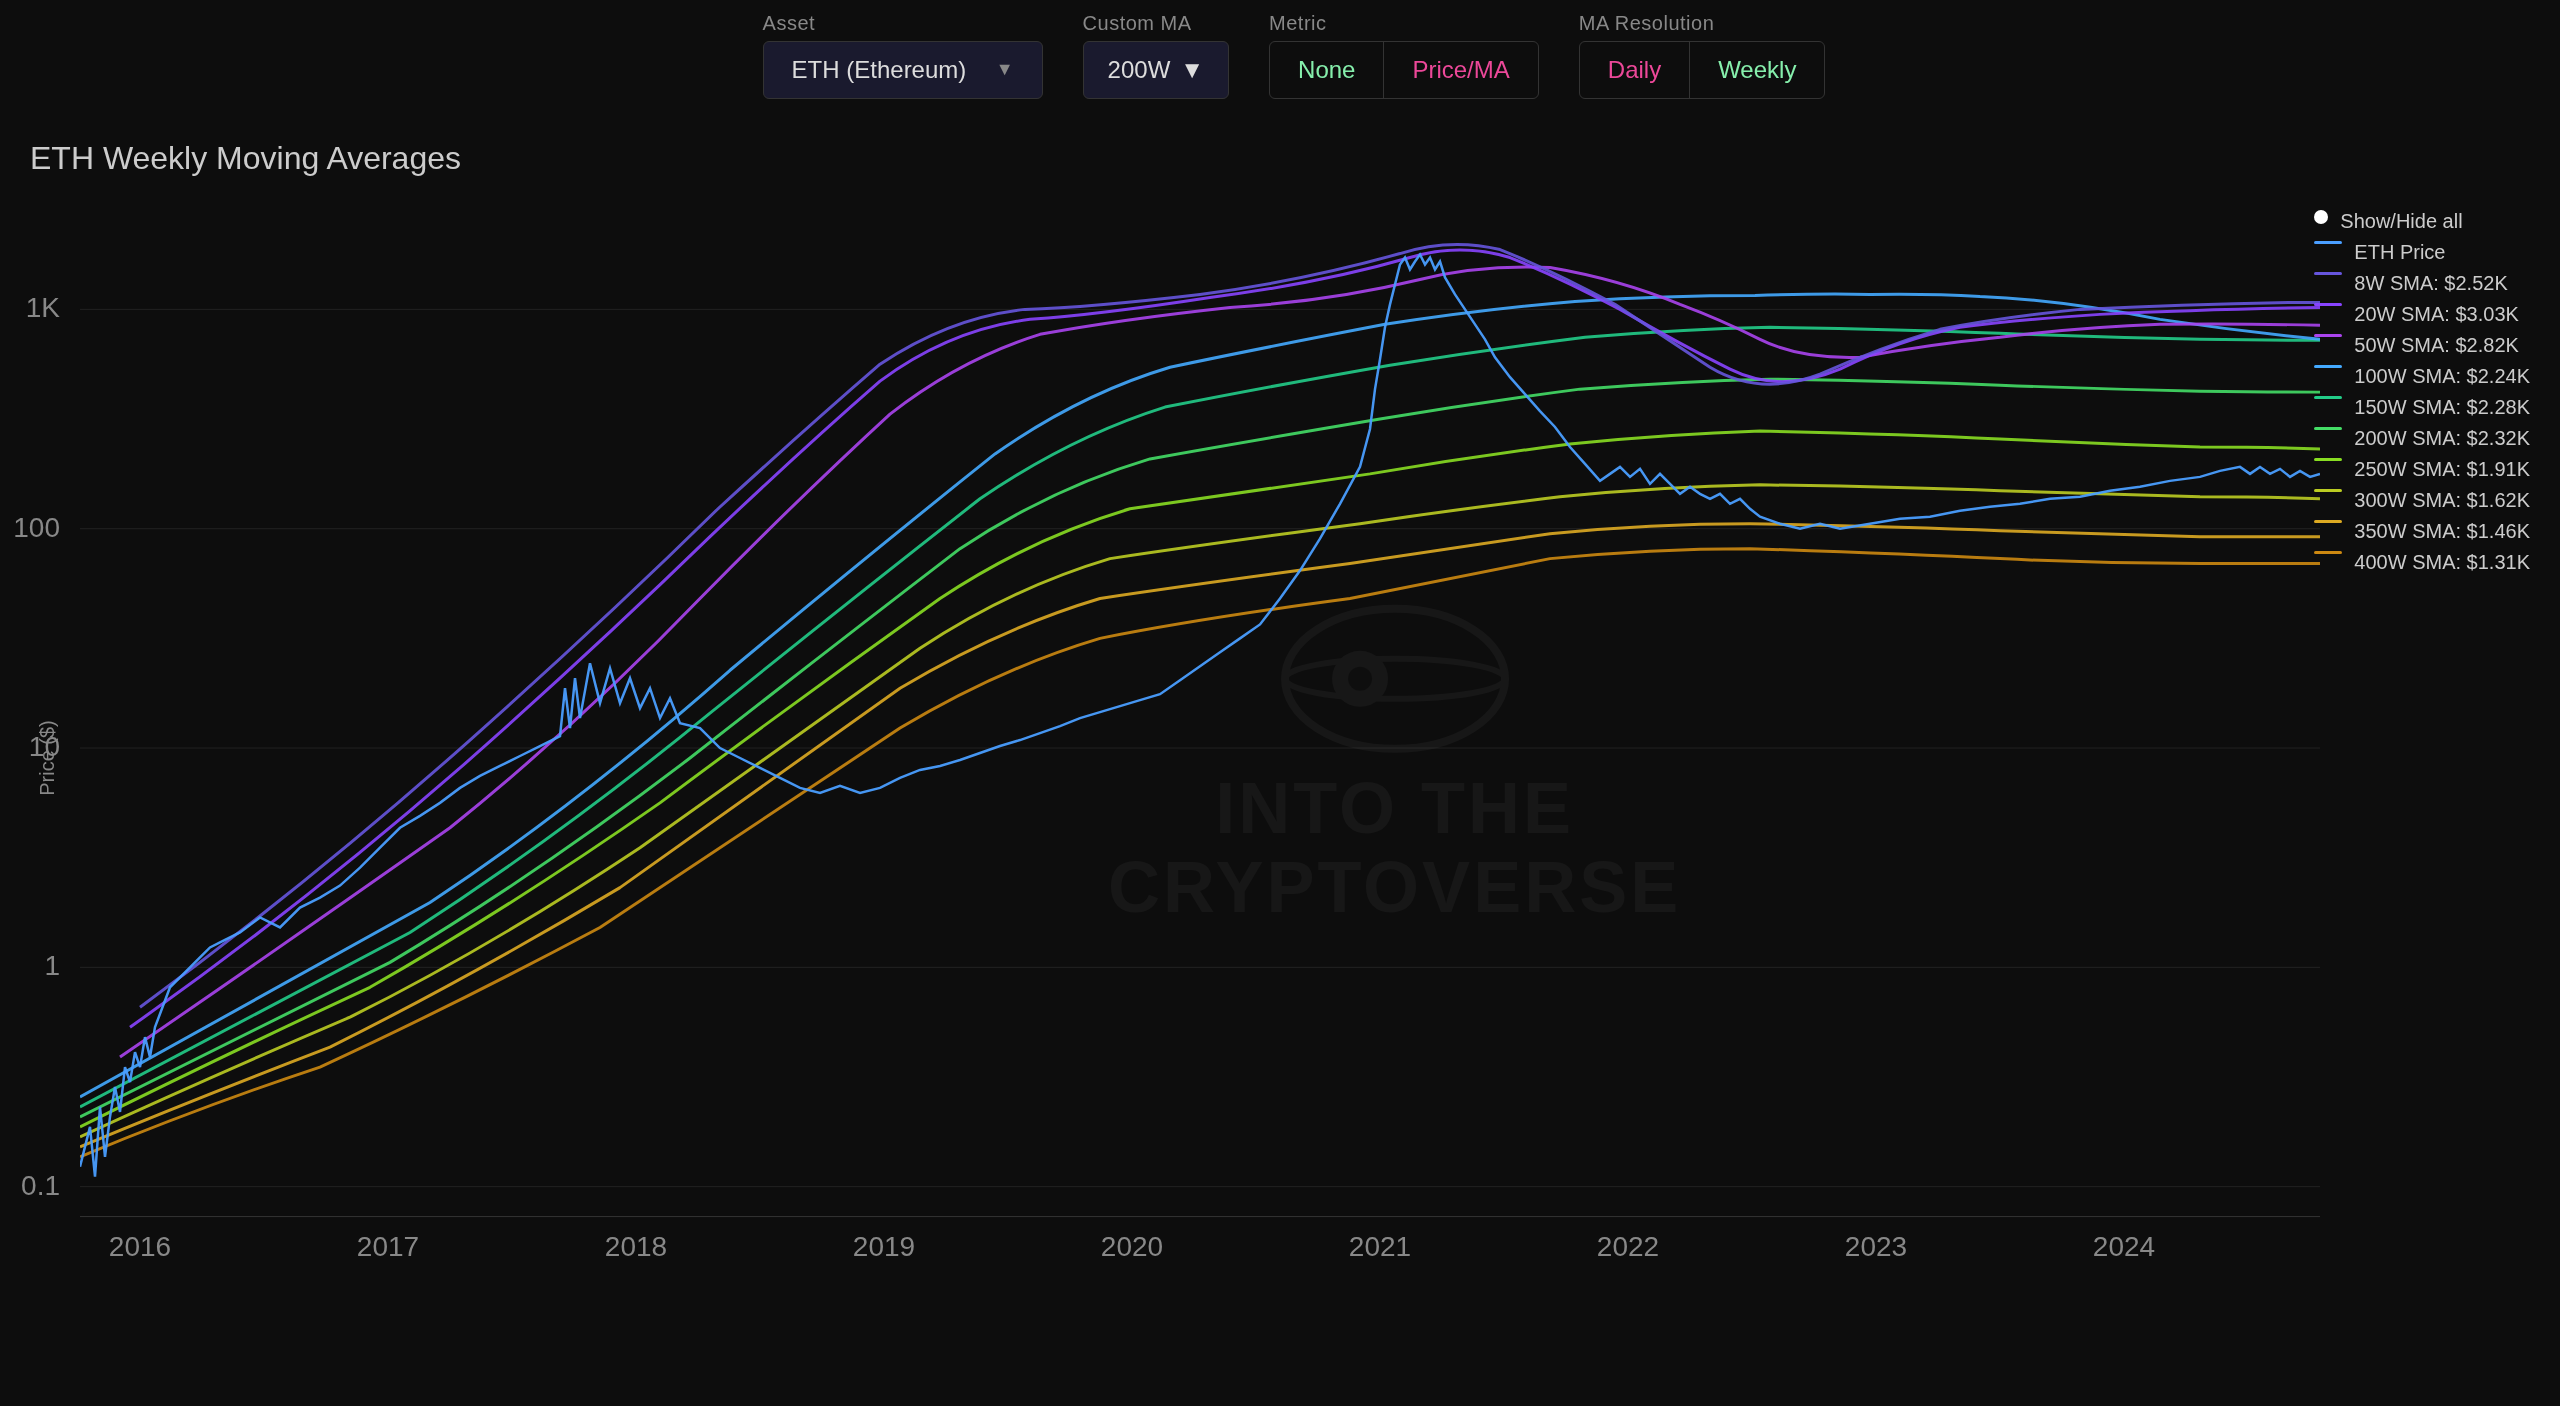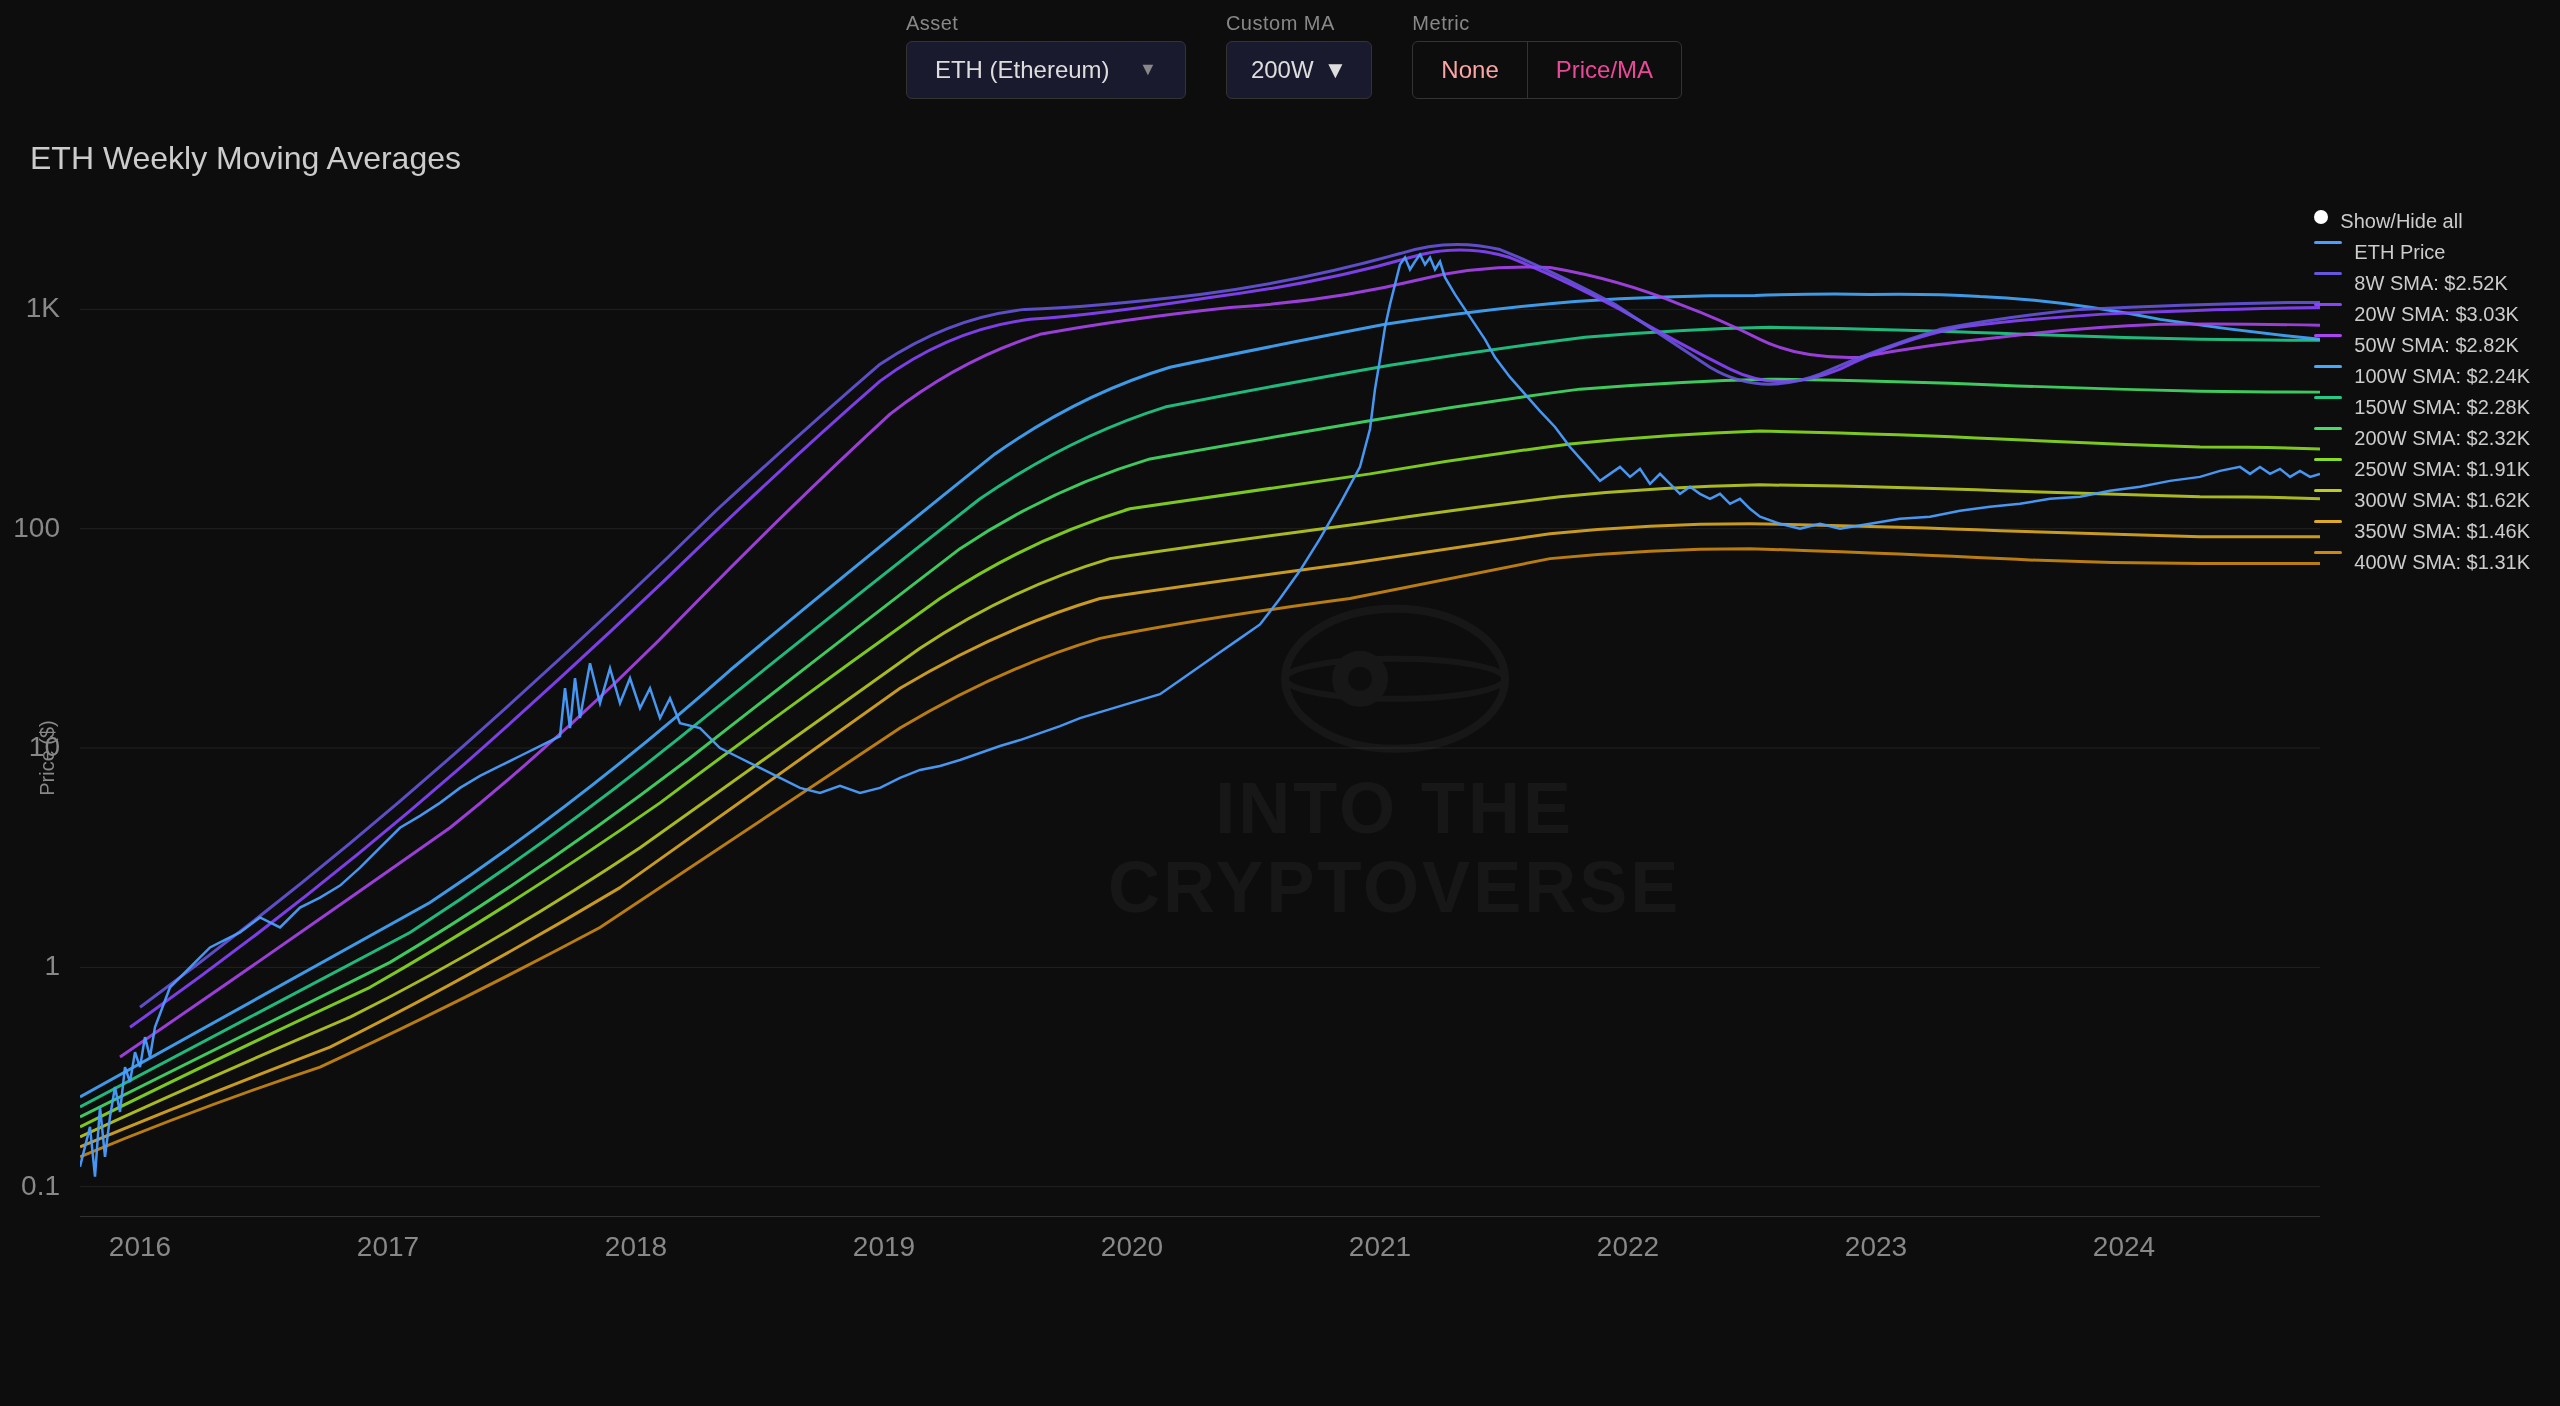--- a/index.html
+++ b/index.html
@@ -88,21 +88,21 @@
       font-size: 24px;
       padding: 14px 28px;
       cursor: pointer;
     }
 
     .toggle-btn:last-child {
       border-right: none;
     }
 
     .toggle-btn.active-blue {
-      color: #fca5a5;
+      color: #86efac;
     }
 
     
     .chart-container {
       position: absolute;
       top: 110px;
       left: 0;
       right: 0;
       bottom: 0;
     }
@@ -224,20 +224,27 @@
   </div>
 
   <div class="control-group">
     <span class="control-label">Metric</span>
     <div class="toggle-group">
       <button class="toggle-btn active-blue">None</button>
       <button class="toggle-btn">Price/MA</button>
     </div>
   </div>
 
+  <div class="control-group">
+    <span class="control-label">MA Resolution</span>
+    <div class="toggle-group">
+      <button class="toggle-btn">Daily</button>
+      <button class="toggle-btn active-blue">Weekly</button>
+    </div>
+  </div>
 
 </div>
 
 <div class="chart-container">
   <div class="chart-title">ETH Weekly Moving Averages</div>
 
   <div class="y-axis-label">Price ($)</div>
 
   <div class="watermark">
     <svg class="watermark-logo" viewBox="0 0 240 180">

